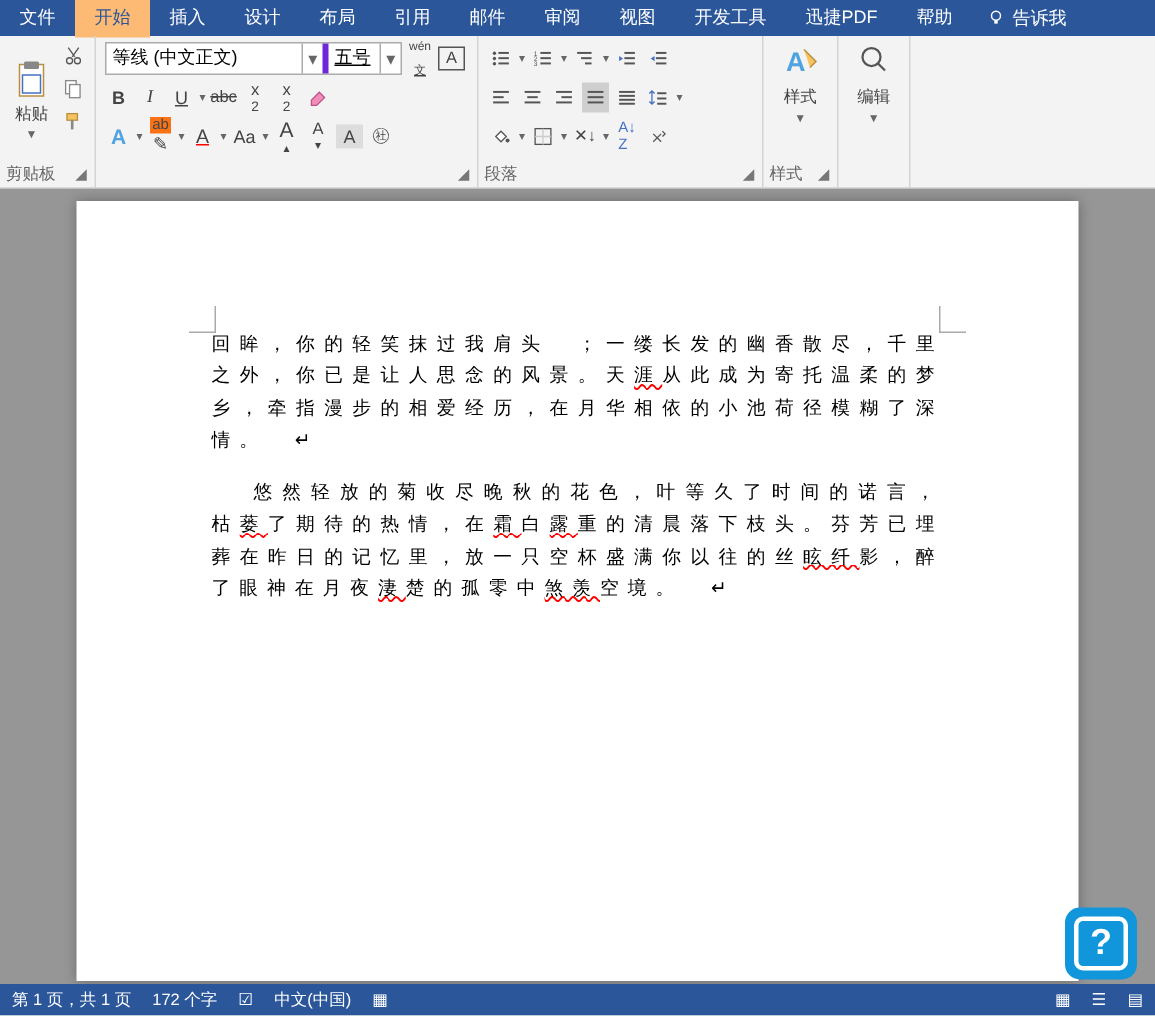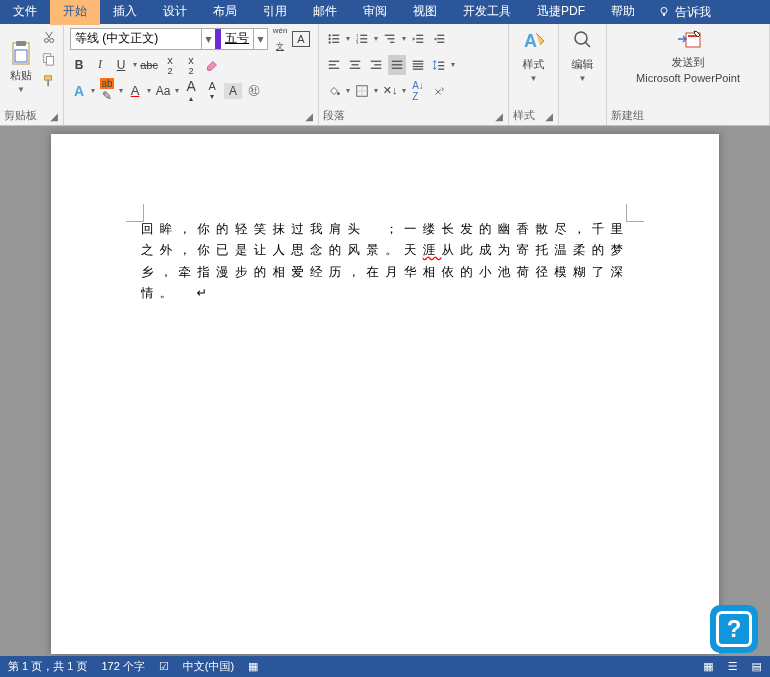--- a/index.html
+++ b/index.html
@@ -12,21 +12,21 @@
 .ribbon { background: #f3f3f3; height: 102px; display: flex; border-bottom: 1px solid #c0c0c0; font-size: 12px; }
 .group { border-right: 1px solid #d4d4d4; display: flex; flex-direction: column; padding: 3px 4px 0; position: relative; }
 .group-label { text-align: left; font-size: 11px; color: #666; padding: 2px 0; margin-top: auto; }
 .group-body { flex: 1; display: flex; }
 .col { display: flex; flex-direction: column; gap: 2px; padding: 0 2px; }
 .row { display: flex; gap: 3px; align-items: center; height: 23px; }
 .btn { display: flex; align-items: center; justify-content: center; min-width: 18px; height: 20px; cursor: pointer; color: #444; flex-direction: column; }
 .big-btn { display: flex; flex-direction: column; align-items: center; justify-content: center; padding: 2px 6px; cursor: pointer; gap: 2px; font-size: 11px; color: #444; text-align: center; }
 .font-combo { display: flex; border: 1px solid #ababab; background: #fff; height: 22px; font-size: 12px; }
 .font-name { width: 130px; padding: 0 4px; display: flex; align-items: center; }
-.font-size { width: 38px; border-left: 6px solid #6d28d9; padding: 0 4px; display: flex; align-items: center; text-decoration: underline; }
+.font-size { width: 38px; border-left: 4px solid #6d28d9; padding: 0 4px; display: flex; align-items: center; text-decoration: underline; }
 .dd { width: 14px; display: flex; align-items: center; justify-content: center; color: #666; border-left: 1px solid #ababab; }
 .dialog-launcher { position: absolute; right: 2px; bottom: 2px; width: 14px; height: 14px; font-size: 10px; color: #777; cursor: pointer; display: flex; align-items: center; justify-content: center; }
 .canvas { background: #969696; height: 530px; overflow: hidden; display: flex; justify-content: center; padding-top: 8px; }
 .page { background: #fff; width: 668px; height: 520px; box-shadow: 0 0 8px rgba(0,0,0,.3); padding: 85px 90px; position: relative; }
 .corner { position: absolute; width: 18px; height: 18px; border: 1px solid #aaa; }
 .corner.tl { top: 70px; left: 75px; border-right: none; border-bottom: none; transform: rotate(180deg); }
 .corner.tr { top: 70px; right: 75px; border-left: none; border-bottom: none; transform: rotate(180deg); }
 .para { font-family: SimSun, serif; font-size: 12.5px; line-height: 1.7; letter-spacing: 6px; text-align: justify; color: #000; margin-bottom: 14px; }
 .para2 { text-indent: 28px; }
 .err { border-bottom: 2px wavy red; text-decoration: underline wavy red; }
@@ -305,41 +305,28 @@
       <svg width="22" height="26" viewBox="0 0 22 26">
           <circle cx="9" cy="9" r="6" fill="none" stroke="#555" stroke-width="1.5"></circle>
           <line x1="13" y1="13" x2="18" y2="18" stroke="#555" stroke-width="1.5"></line>
         </svg>
       <span>编辑</span>
       <span style="font-size:8px;color:#666">▼</span>
     </div>
     <div class="group-label">&nbsp;</div>
   </div>
 
-  <div class="group" style="flex:1">
-    <div class="big-btn" style="margin:0 auto">
-      <svg width="28" height="24" viewBox="0 0 28 24">
-          <rect x="12" y="4" width="14" height="14" fill="#fff" stroke="#d04727"></rect>
-          <rect x="14" y="6" width="10" height="2" fill="#d04727"></rect>
-          <path d="M4 10 L12 10 M9 7 L12 10 L9 13" stroke="#4472c4" fill="none" stroke-width="1.5"></path>
-          <path d="M20 2 L24 6" stroke="#333" stroke-width="1.4"></path>
-          <path d="M18 0 L22 4 L24 2 L20 -2 Z" fill="#fff" stroke="#333" transform="translate(2,4)"></path>
-        </svg>
-      <span>发送到</span>
-      <span>Microsoft PowerPoint</span>
-    </div>
-    <div class="group-label">新建组</div>
-  </div>
 </div>
 
 <div class="canvas">
   <div class="page">
     <div class="corner tl"></div>
     <div class="corner tr"></div>
     <p class="para">回眸，你的轻笑抹过我肩头　；一缕长发的幽香散尽，千里之外，你已是让人思念的风景。天<span class="err">涯</span>从此成为寄托温柔的梦乡，牵指漫步的相爱经历，在月华相依的小池荷径模糊了深情。　↵</p>
+    <p class="para para2">悠然轻放的菊收尽晚秋的花色，叶等久了时间的诺言，枯<span class="err">蒌</span>了期待的热情，在<span class="err">霜</span>白<span class="err">露</span>重的清晨落下枝头。芬芳已埋葬在昨日的记忆里，放一只空杯盛满你以往的丝<span class="err">眩纤</span>影，醉了眼神在月夜<span class="err">淒</span>楚的孤零中<span class="err">煞羡</span>空境。　↵</p>
   </div>
 </div>
 
 <div class="statusbar">
   <span>第 1 页，共 1 页</span>
   <span>172 个字</span>
   <span>☑</span>
   <span>中文(中国)</span>
   <span>▦</span>
   <span class="spacer"></span>

